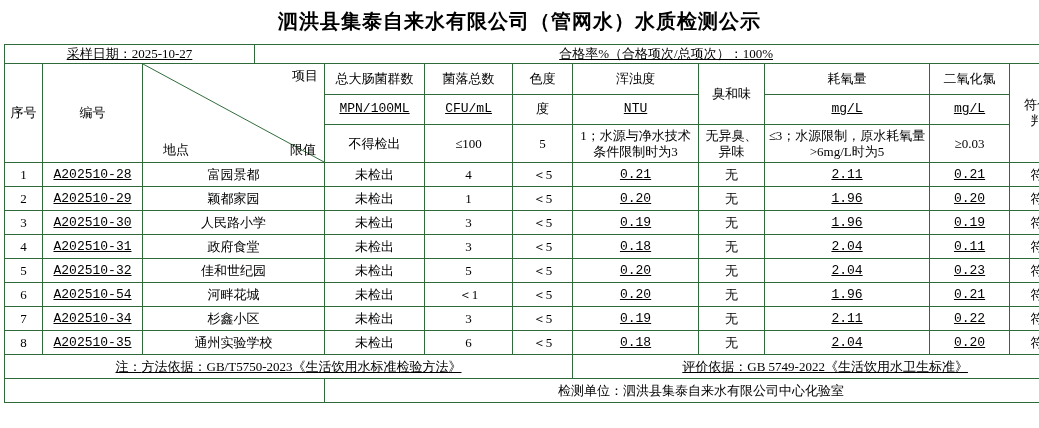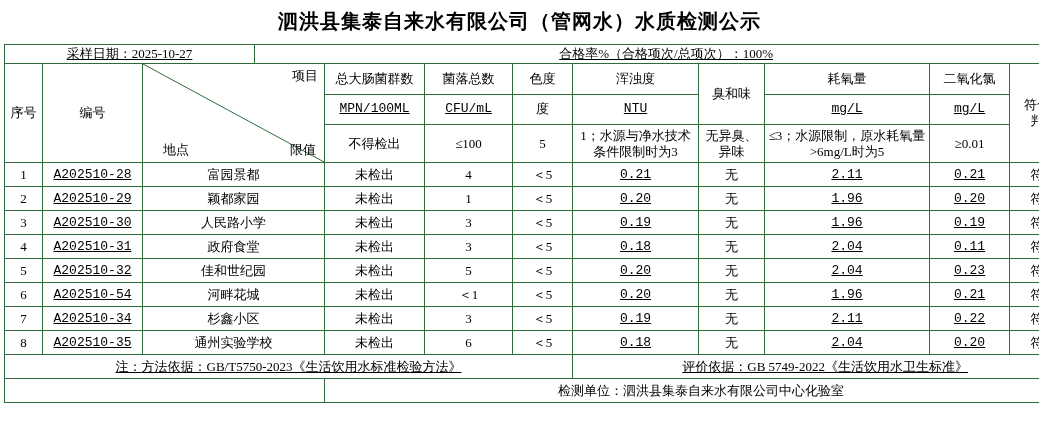--- a/index.html
+++ b/index.html
@@ -161,21 +161,21 @@
         <td class="hdr-sub mono">mg/L</td>
       </tr>
 
       <tr style="height:38px;">
         <td>不得检出</td>
         <td>≤100</td>
         <td>5</td>
         <td class="small">1；水源与净水技术条件限制时为3</td>
         <td class="small">无异臭、异味</td>
         <td class="small">≤3；水源限制，原水耗氧量&gt;6mg/L时为5</td>
-        <td>≥0.01</td>
+        <td>≥0.03</td>
       </tr>
 
       <tr class="row-h">
         <td>1</td>
         <td class="mono">A202510-28</td>
         <td colspan="2">富园景都</td>
         <td>未检出</td>
         <td>4</td>
         <td>＜5</td>
         <td class="mono">0.21</td>

